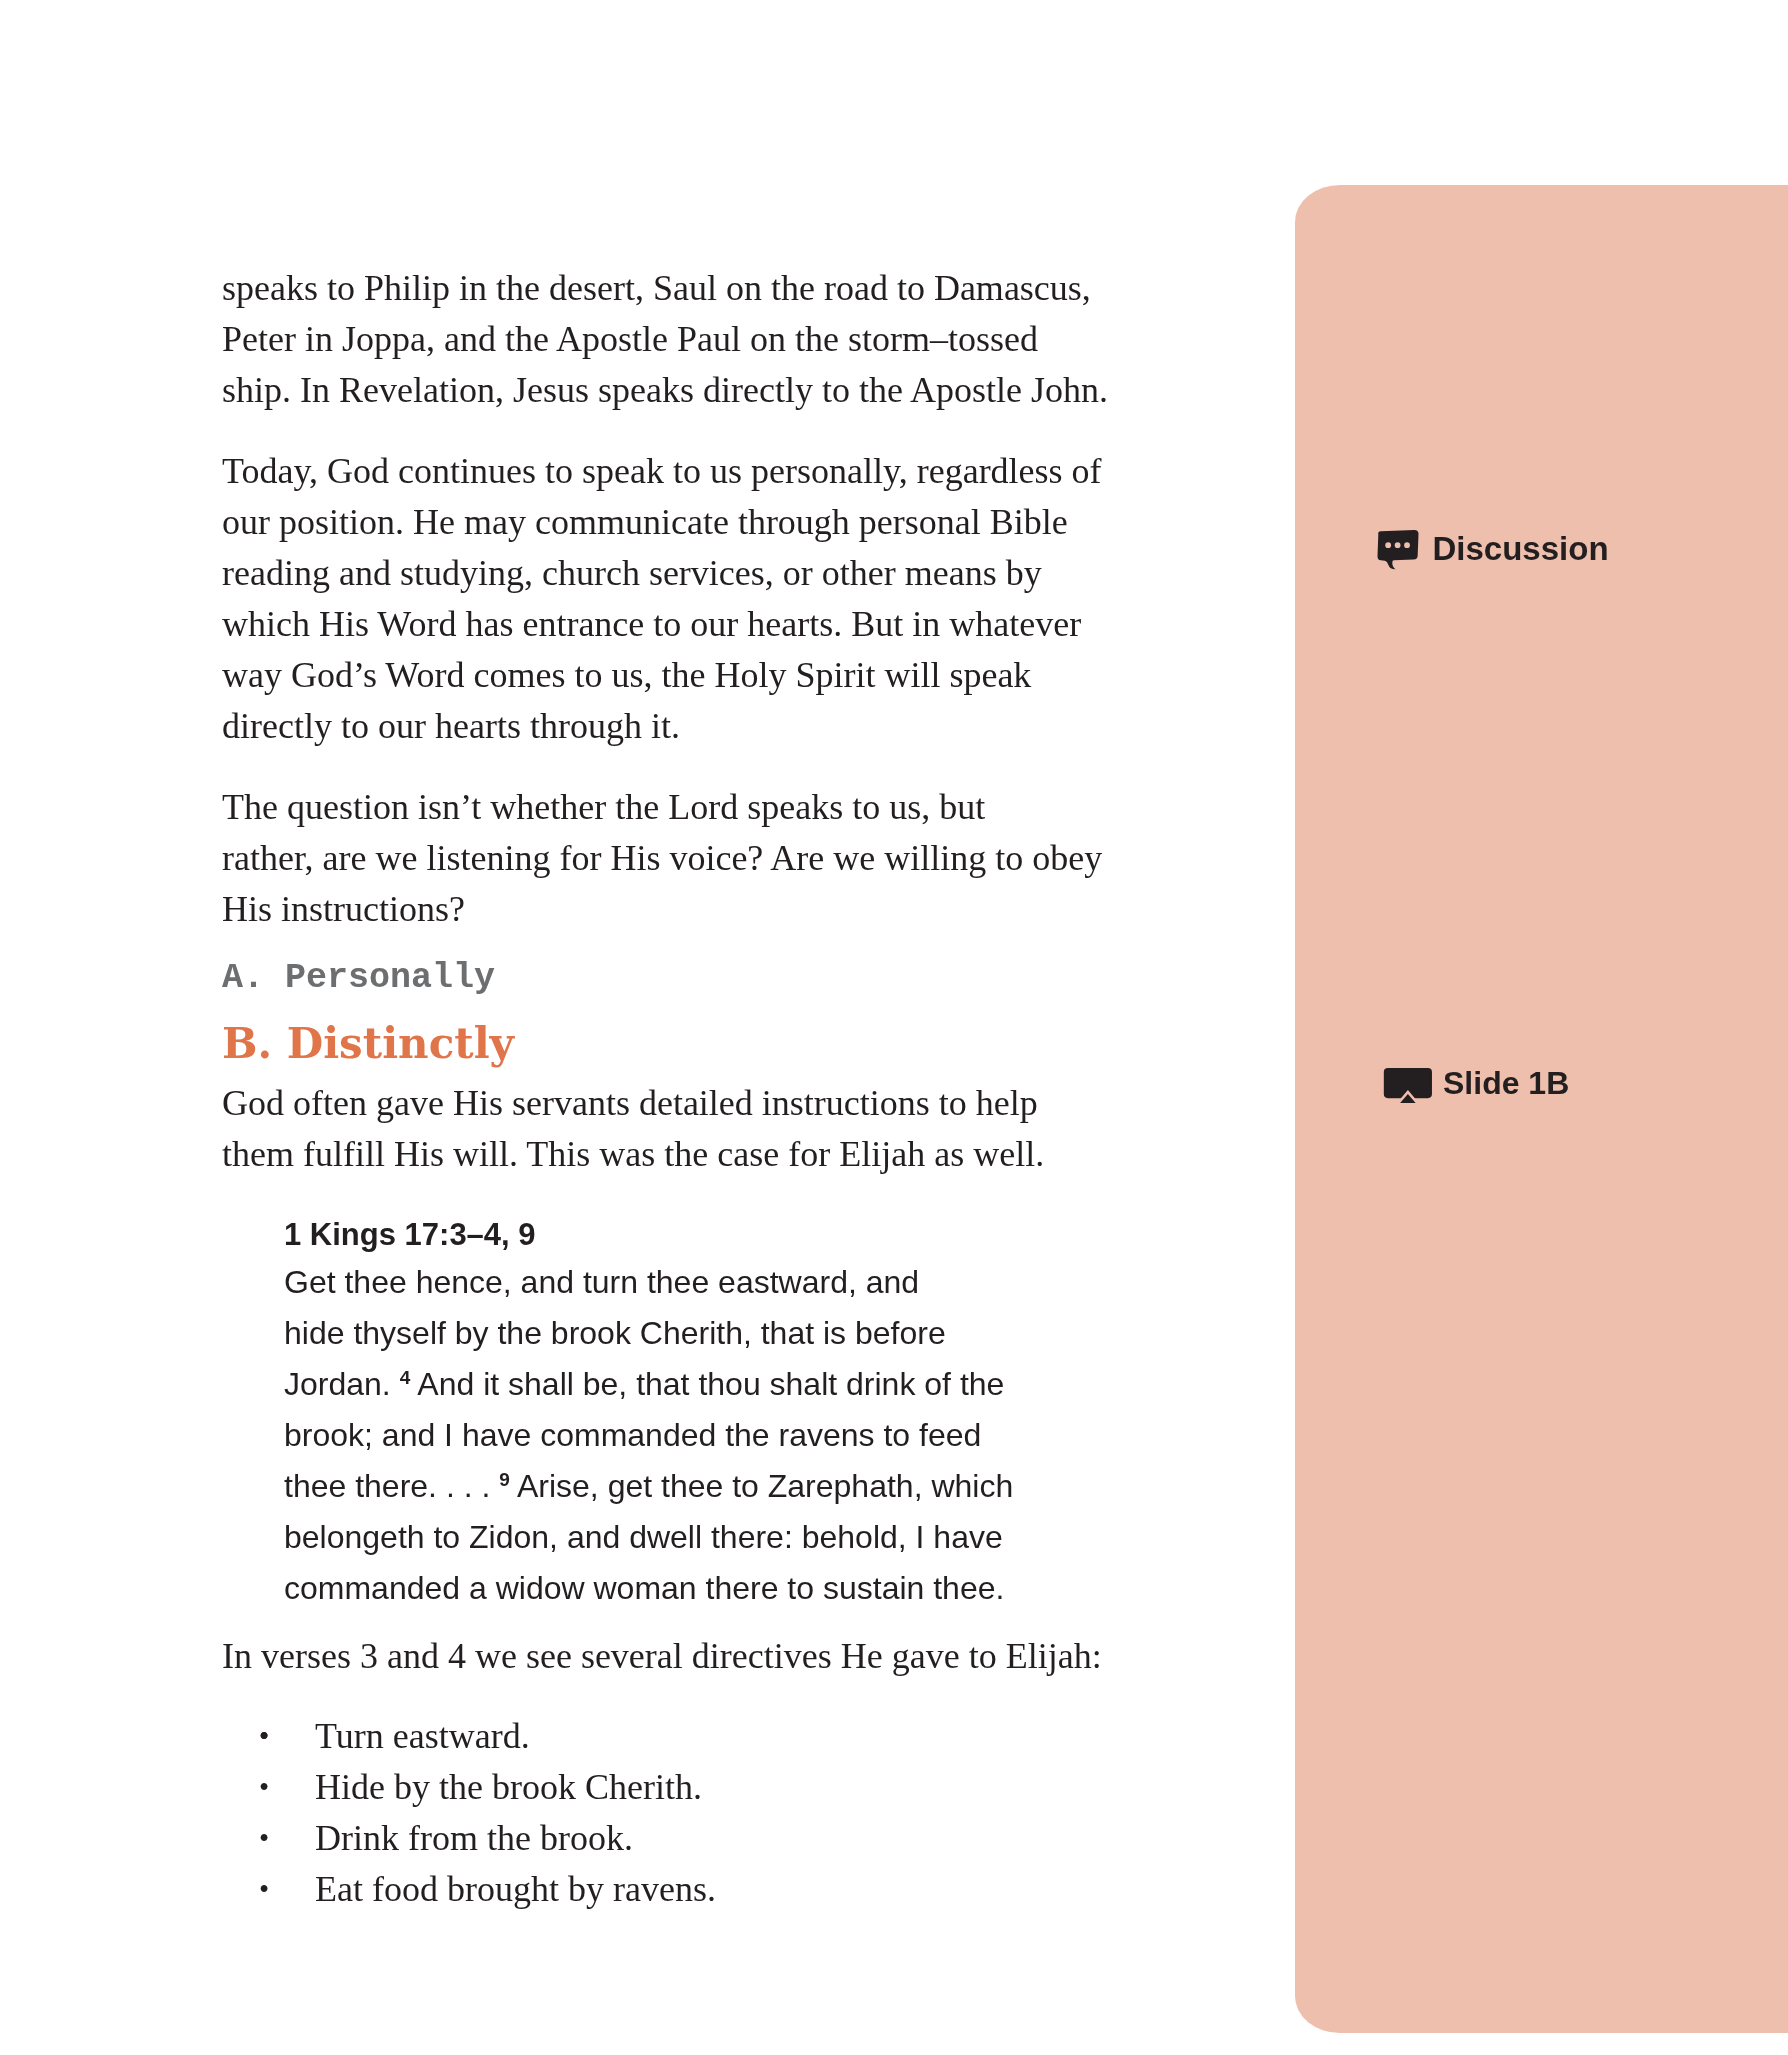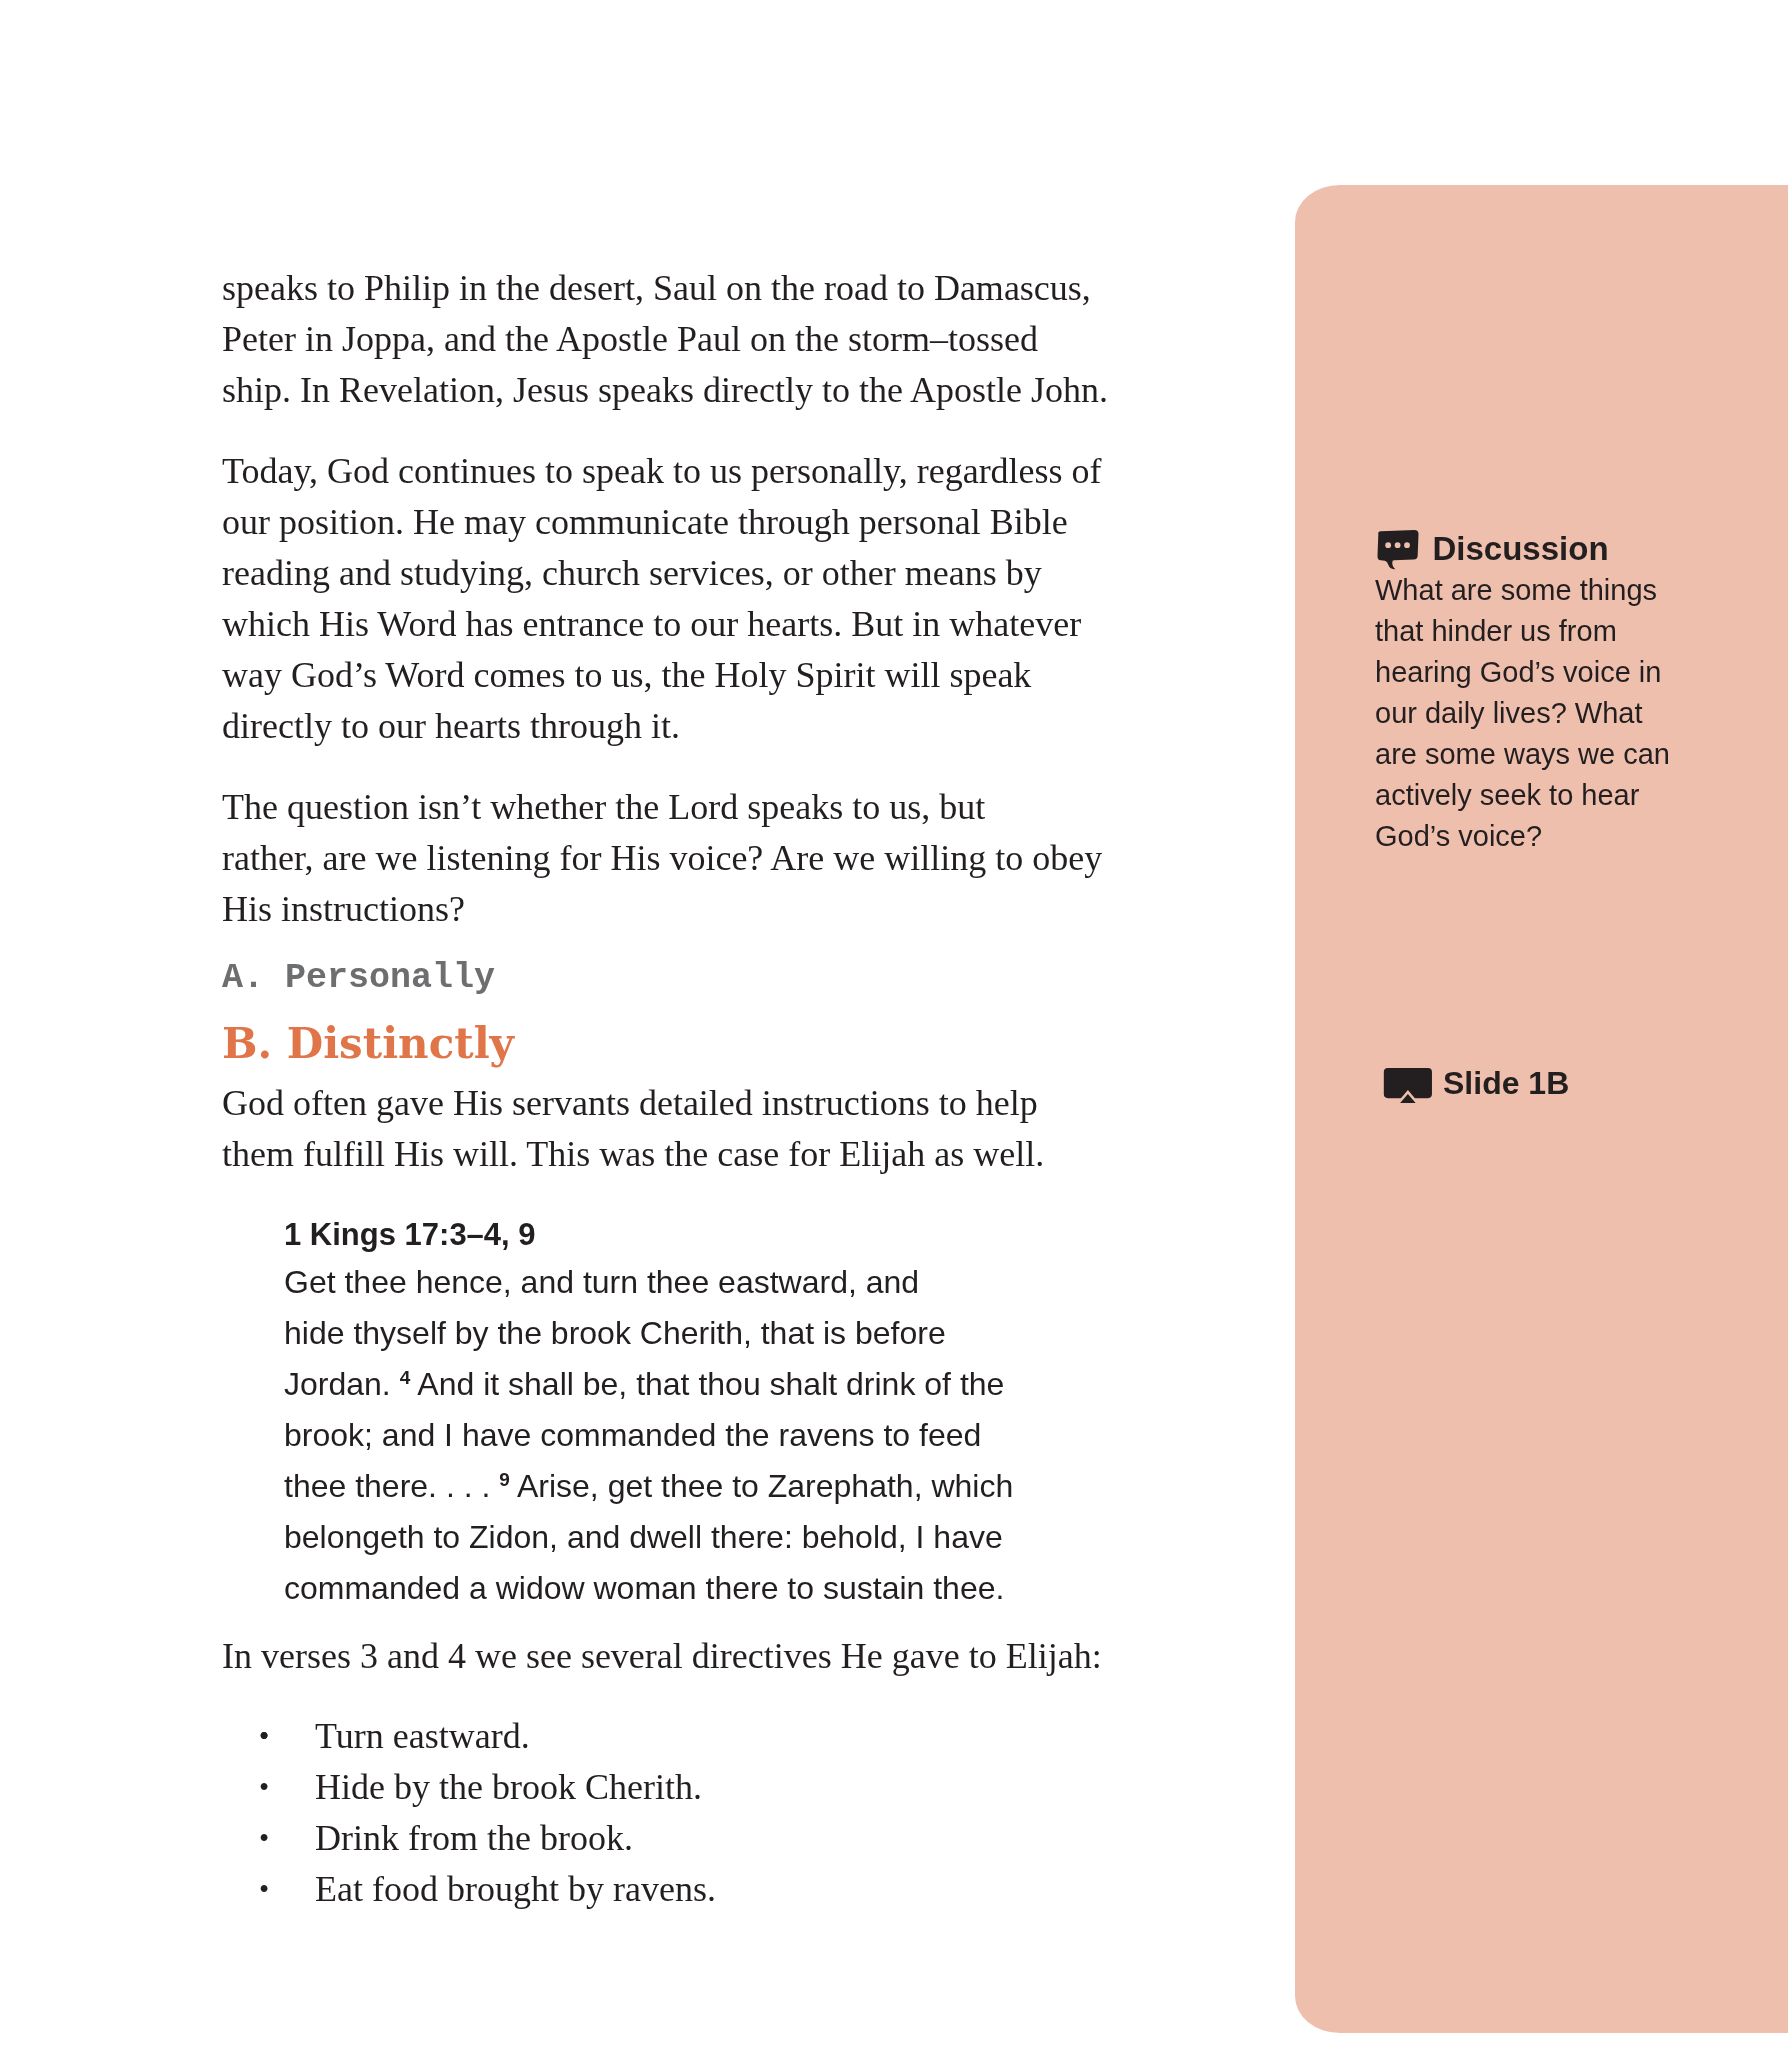--- a/index.html
+++ b/index.html
@@ -138,29 +138,20 @@
   <div class="discussion">
     <div class="head">
       <svg viewBox="0 0 112 100">
         <path d="M8 10 Q6 4 14 3 L96 0 Q106 0 106 10 L104 62 Q104 72 94 72 L46 74 Q42 74 42 80 Q42 90 50 96 Q36 96 32 84 Q30 76 24 75 L14 74 Q6 74 6 64 Z" fill="#231f20"></path>
         <circle cx="32" cy="37" r="7" fill="#efbfad"></circle>
         <circle cx="55" cy="37" r="7" fill="#efbfad"></circle>
         <circle cx="78" cy="37" r="7" fill="#efbfad"></circle>
       </svg>
       <span>Discussion</span>
     </div>
-    <div class="body">
-      <span class="line">What are some things</span>
-      <span class="line">that hinder us from</span>
-      <span class="line">hearing God’s voice in</span>
-      <span class="line">our daily lives? What</span>
-      <span class="line">are some ways we can</span>
-      <span class="line">actively seek to hear</span>
-      <span class="line">God’s voice?</span>
-    </div>
   </div>
 
   <div class="slide">
     <svg viewBox="0 0 125 100">
       <rect x="2" y="12" width="118" height="74" rx="10" fill="#231f20"></rect>
       <polygon points="61,66 90,100 32,100" fill="#efbfad"></polygon>
       <polygon points="61,76 80,98 42,98" fill="#231f20"></polygon>
     </svg>
     <span>Slide 1B</span>
   </div>

